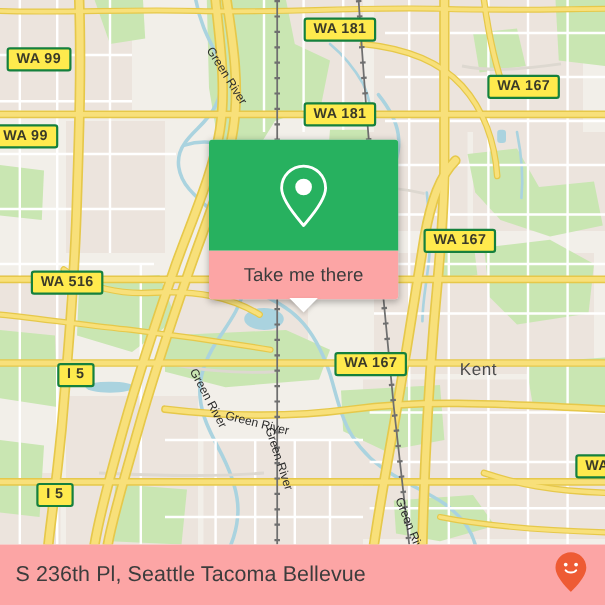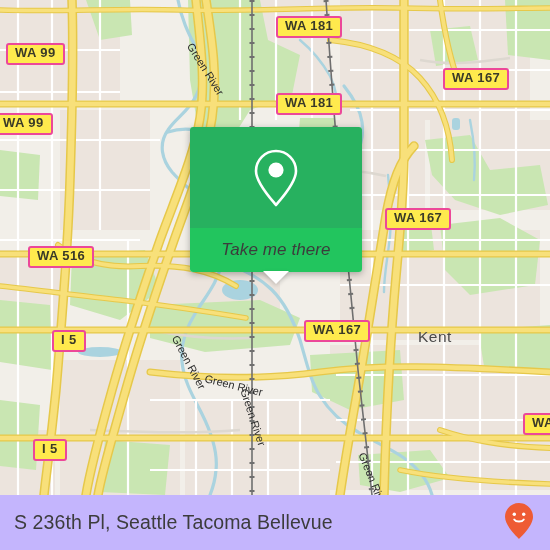--- a/index.html
+++ b/index.html
@@ -35,43 +35,42 @@
     overflow:visible;
   }
   .card-top{
     background:#27b15f;
     height:101px;
     border-radius:3px 3px 0 0;
     display:flex;align-items:center;justify-content:center;
   }
   .card-bottom{
     height:44px;
-    background:#22c55e;
+    background:#fca5a5;
     border-radius:0 0 3px 3px;
     display:flex;align-items:center;justify-content:center;
     position:relative;
-    font-style:italic;
   }
   .card-label{
     font-size:17px;color:#3c3c3c;letter-spacing:.1px;
   }
   .tail{
     position:absolute;left:50%;margin-left:-13px;bottom:-12px;
     width:0;height:0;
     border-left:13px solid transparent;
     border-right:13px solid transparent;
     border-top:13px solid #fff;
     filter:drop-shadow(0 2px 2px rgba(0,0,0,.18));
   }
 
   
   .shield{
     position:absolute;
     background:#ffea4d;
-    border:2px solid #ec4899;
+    border:2px solid #15803d;
     border-radius:3px;
     color:#3a3a28;
     font-size:13px;
     font-weight:bold;
     letter-spacing:.4px;
     padding:1px 7px 2px 7px;
     white-space:nowrap;
     line-height:1.15;
   }
 
@@ -87,21 +86,21 @@
     position:absolute;
     font-size:11px;
     color:#2b2b2b;
     white-space:nowrap;
     transform-origin:left center;
   }
 
   
   .footer{
     position:absolute;left:0;top:495px;width:550px;height:55px;
-    background:#c4b5fd;
+    background:#fca5a5;
     display:flex;align-items:center;
     box-sizing:border-box;
     padding:0 16px 0 14px;
   }
   .footer-addr{
     font-size:19.5px;color:#3c3c3c;letter-spacing:.1px;flex:1;white-space:nowrap;
   }
   .brand{display:flex;align-items:center;gap:2px;}
   .brand-word{font-size:31px;color:#1b1b1b;letter-spacing:-.6px;line-height:1;font-weight:bold;}
 </style>

